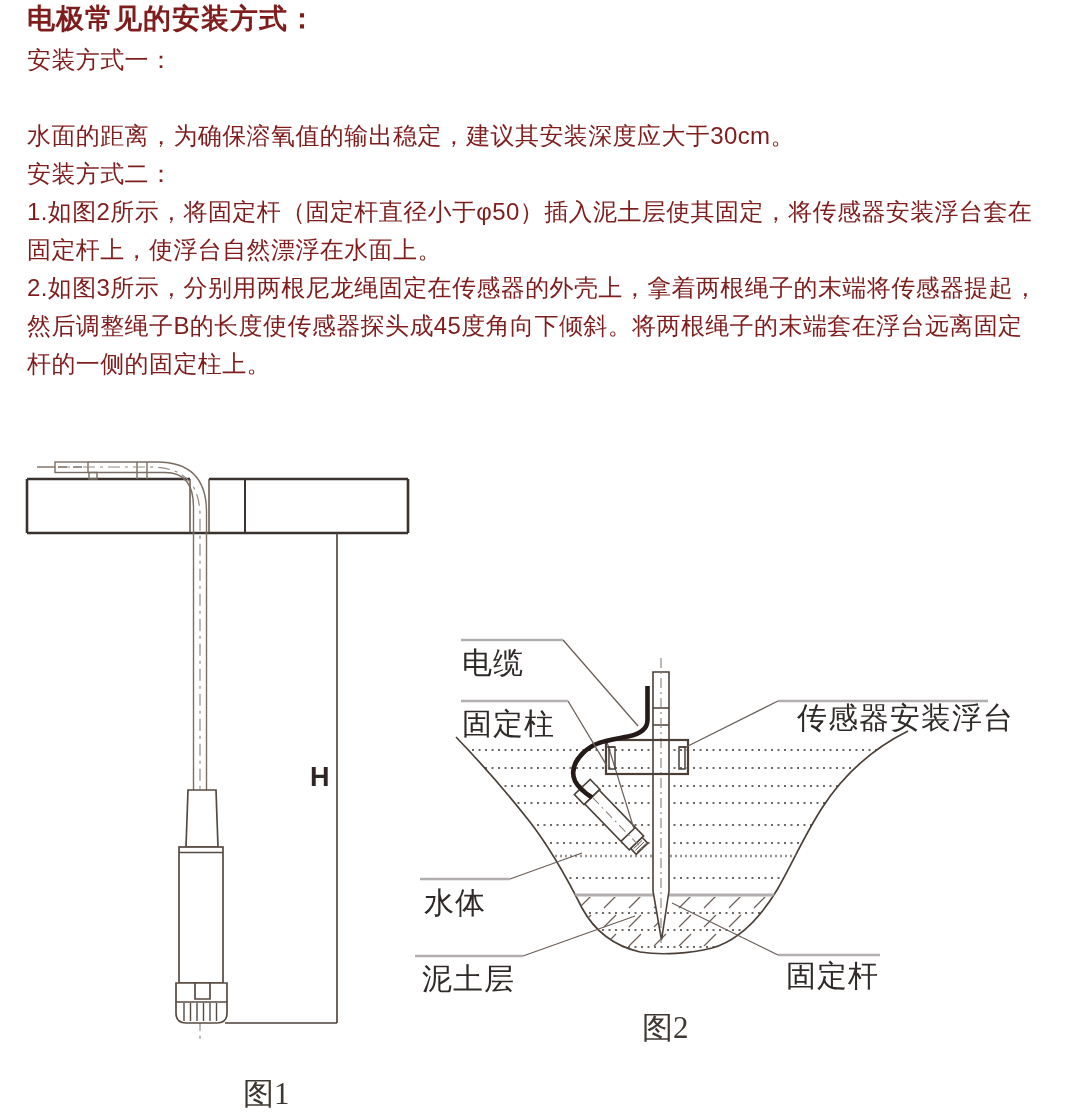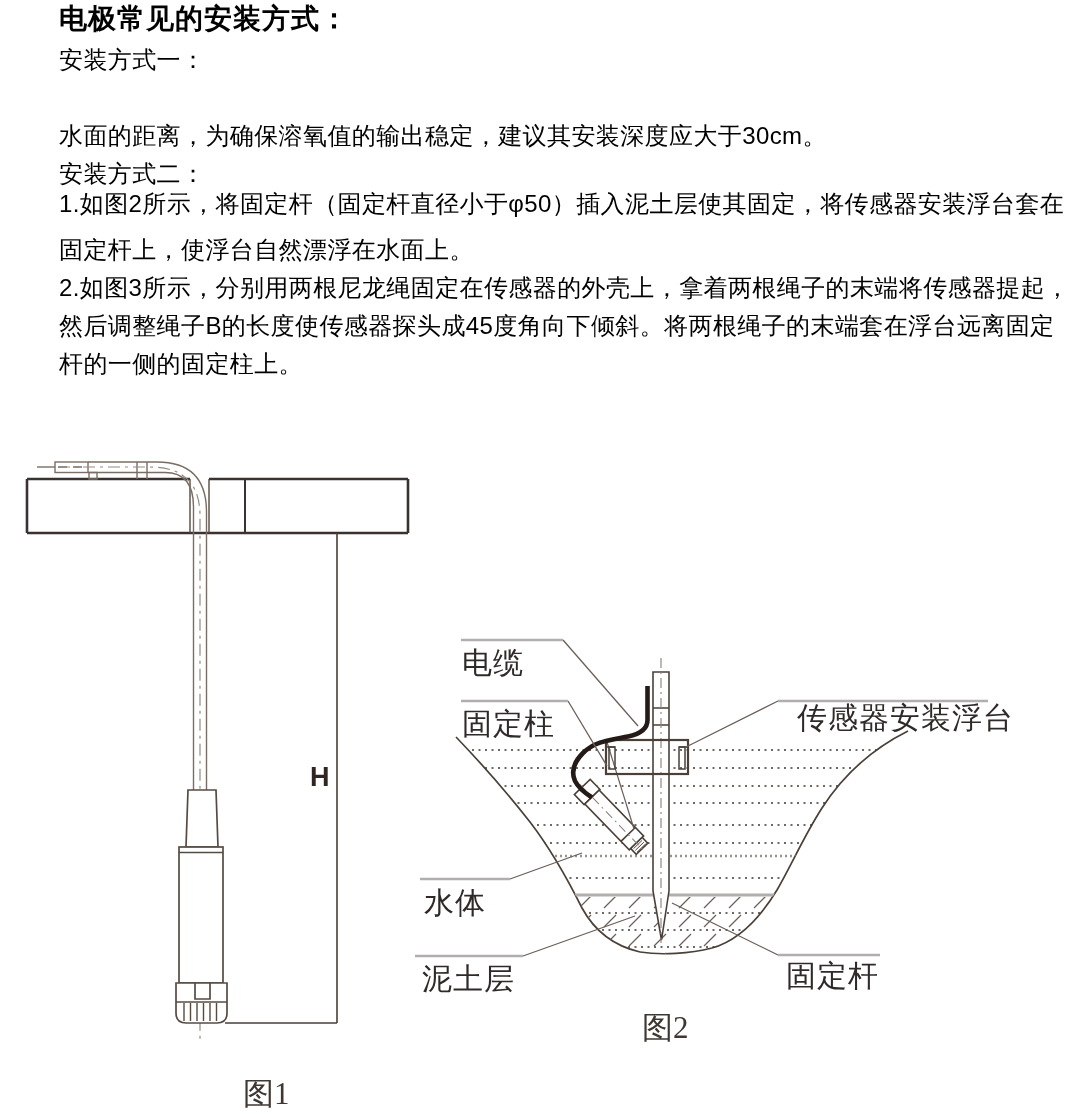--- a/index.html
+++ b/index.html
@@ -1,38 +1,38 @@
 <!DOCTYPE html>
 <html><head>
 <meta charset="utf-8">
 <style>
   html,body{margin:0;padding:0;background:#ffffff;}
   body{width:1080px;height:1118px;position:relative;overflow:hidden;
        font-family:"Liberation Sans",sans-serif;}
   .page{position:absolute;inset:0;background:#fff;}
-  .txt{position:absolute;white-space:nowrap;color:#000000;left:27px;margin-left:32px;}
+  .txt{position:absolute;white-space:nowrap;color:#7f1d1d;left:27px;}
   .doc-title{font-size:28px;font-weight:bold;letter-spacing:1px;}
   .body-line{font-size:24px;font-weight:500;letter-spacing:0.4px;}
   .fig-label{position:absolute;white-space:nowrap;font-size:30px;color:#2f2a28;letter-spacing:1px;margin-top:40px;}
   .fig-caption{position:absolute;white-space:nowrap;
        font-family:"Liberation Serif",serif;font-size:31px;color:#3f3832;margin-top:28px;}
   .h-label{position:absolute;font-size:27px;font-weight:bold;color:#2f2522;
        font-family:"Liberation Sans",sans-serif;}
   svg{position:absolute;left:0;top:0;}
 </style>
 </head>
 <body>
 
 <div class="page">
 
   <div class="txt doc-title" style="top:0px;">电极常见的安装方式：</div>
   <div class="txt body-line" style="top:44px;">安装方式一：</div>
   <div class="txt body-line" style="top:120px;">水面的距离，为确保溶氧值的输出稳定，建议其安装深度应大于30cm。</div>
   <div class="txt body-line" style="top:158px;">安装方式二：</div>
-  <div class="txt body-line" style="top:188px;text-align:right;">1.如图2所示，将固定杆（固定杆直径小于φ50）插入泥土层使其固定，将传感器安装浮台套在</div>
+  <div class="txt body-line" style="top:196px;text-align:right;">1.如图2所示，将固定杆（固定杆直径小于φ50）插入泥土层使其固定，将传感器安装浮台套在</div>
   <div class="txt body-line" style="top:234px;">固定杆上，使浮台自然漂浮在水面上。</div>
   <div class="txt body-line" style="top:272px;">2.如图3所示，分别用两根尼龙绳固定在传感器的外壳上，拿着两根绳子的末端将传感器提起，</div>
   <div class="txt body-line" style="top:310px;">然后调整绳子B的长度使传感器探头成45度角向下倾斜。将两根绳子的末端套在浮台远离固定</div>
   <div class="txt body-line" style="top:348px;">杆的一侧的固定柱上。</div>
 
   <svg width="1080" height="1118" viewBox="0 0 1080 1118">
     <defs>
       <clipPath id="pond">
         <path d="M456,737 C480,762 505,790 530,822 C550,848 566,876 582,908
                  C594,930 614,946 640,952 C660,956 690,954 712,948

